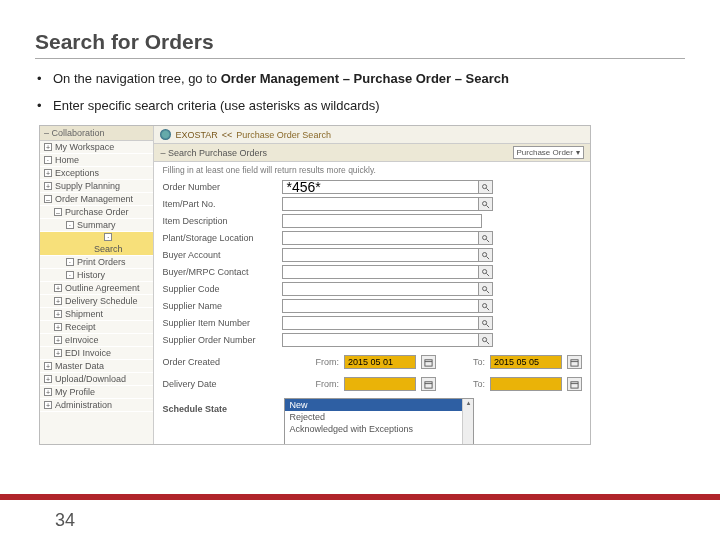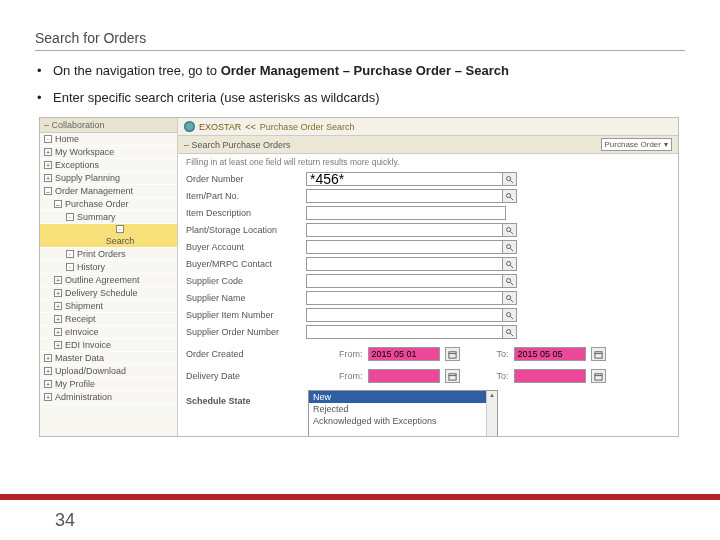--- a/index.html
+++ b/index.html
@@ -1,26 +1,26 @@
 <!DOCTYPE html>
 <html><head>
 <meta charset="utf-8">
 <style>
   * { box-sizing: border-box; }
   body { margin:0; font-family: Arial, Helvetica, sans-serif; font-size:11px; color:#333; background:#fff; width:720px; height:540px; position:relative; }
   .slide { width:720px; height:540px; position:relative; padding:30px 35px 0 35px; }
-  .title { font-size:14px; font-weight:normal; color:#4a4a4a; margin-bottom:4px; }
+  .title { font-size:21px; font-weight:bold; color:#4a4a4a; margin-bottom:4px; }
   .title-rule { border:none; border-top:1.5px solid #aaa; margin:0 0 12px 0; }
   .bullet { display:flex; font-size:13px; color:#222; margin-bottom:12px; }
   .bullet .dot { width:18px; padding-left:2px; }
   .bullet .txt { flex:1; }
   .bullet .b { font-weight:bold; }
 
   .shotwrap { margin-left:4px; }
-  .screenshot { width:640px; border:1px solid #bbb; background:#f4f4f4; display:flex; height:320px; overflow:hidden; }
+  .screenshot { width:552px; border:1px solid #bbb; background:#f4f4f4; display:flex; height:320px; overflow:hidden; }
 
   
   .nav { width:138px; background:#f8f7f2; border-right:1px solid #ccc; font-size:9px; color:#555; }
   .nav-head { background:#e9e4d0; border-bottom:1px solid #ccc; padding:2px 4px; color:#666; }
   .nav-item { display:flex; align-items:center; padding:1px 3px; border-bottom:1px solid #fff; gap:3px; cursor:pointer; filter:blur(0.35px); }
   .nav-item.l1 { padding-left:4px; }
   .nav-item.l2 { padding-left:14px; }
   .nav-item.l3 { padding-left:26px; }
   .nav-item.sel { background:#f7e07a;flex-direction:column; }
   .sq { width:8px; height:8px; border:1px solid #888; display:inline-flex; align-items:center; justify-content:center; font-size:7px; line-height:7px; color:#555; background:#fff; }
@@ -33,21 +33,21 @@
   .section .right { display:flex; align-items:center; gap:4px; font-size:8px; }
   .dd { border:1px solid #999; background:#fff; padding:0 3px; height:13px; display:flex; align-items:center; gap:3px; }
   .note { font-size:8.5px; color:#7a7a7a; padding:3px 8px; filter:blur(0.4px); }
   .form { padding:2px 8px 4px 8px; display:grid; grid-template-columns: 120px 200px 22px 1fr; row-gap:3px; align-items:center; font-size:9px; color:#555; filter:blur(0.35px); }
   .lbl { white-space:nowrap; }
   .inp { height:14px; border:1px solid #999; background:#fff; padding:0 3px; font-size:14px; }
   .icon-btn { width:15px; height:14px; border:1px solid #999; background:#eee; display:inline-flex; align-items:center; justify-content:center; font-size:8px; margin-left:-4px; cursor:pointer;}
   .daterow { padding:4px 8px; display:flex; align-items:center; gap:5px; font-size:9px; color:#555; filter:blur(0.35px);}
   .daterow .lbl0 { width:116px; }
   .daterow .sub { color:#777;margin-left:32px; }
-  .d-in { width:72px; height:14px; border:1px solid #999; background:#ec4899; padding:0 3px; font-size:9px; }
+  .d-in { width:72px; height:14px; border:1px solid #999; background:#eab308; padding:0 3px; font-size:9px; }
   .cal { width:15px; height:14px; border:1px solid #999; background:#eee; display:inline-flex; align-items:center; justify-content:center; cursor:pointer;}
   .cal svg { width:9px; height:9px; }
   .staterow { padding:3px 8px; display:flex; align-items:flex-start; gap:6px; font-size:9px; color:#555; }
   .staterow .lbl0 { width:116px; padding-top:6px; filter:blur(0.35px);font-weight:bold;}
   .listbox { width:190px; height:58px; border:1px solid #999; background:#fff; overflow:hidden; position:relative; font-size:9px; filter:blur(0.35px);}
   .listbox .opt { padding:1px 4px; }
   .listbox .opt.sel { background:#2e5fa3; color:#fff; }
   .listbox .sbar { position:absolute; right:0; top:0; bottom:0; width:11px; background:#eee; border-left:1px solid #ccc; display:flex; flex-direction:column; justify-content:space-between; align-items:center; }
   .listbox .sbar span { font-size:7px; color:#666; }
   .spacer { flex:1; }
@@ -73,26 +73,26 @@
     <div class="txt">Enter specific search criteria (use asterisks as wildcards)</div>
   </div>
 
   <div class="shotwrap">
   <div class="screenshot">
 
     <div class="nav">
       <div class="nav-head">– Collaboration</div>
       <div id="nav-items">
             <div class="nav-item l1">
+              <span class="sq">+</span>
+              <span>My Workspace</span>
+            </div>
+            <div class="nav-item l1">
               <span class="sq">·</span>
               <span>Home</span>
-            </div>
-            <div class="nav-item l1">
-              <span class="sq">+</span>
-              <span>My Workspace</span>
             </div>
             <div class="nav-item l1">
               <span class="sq">+</span>
               <span>Exceptions</span>
             </div>
             <div class="nav-item l1">
               <span class="sq">+</span>
               <span>Supply Planning</span>
             </div>
             <div class="nav-item l1">

